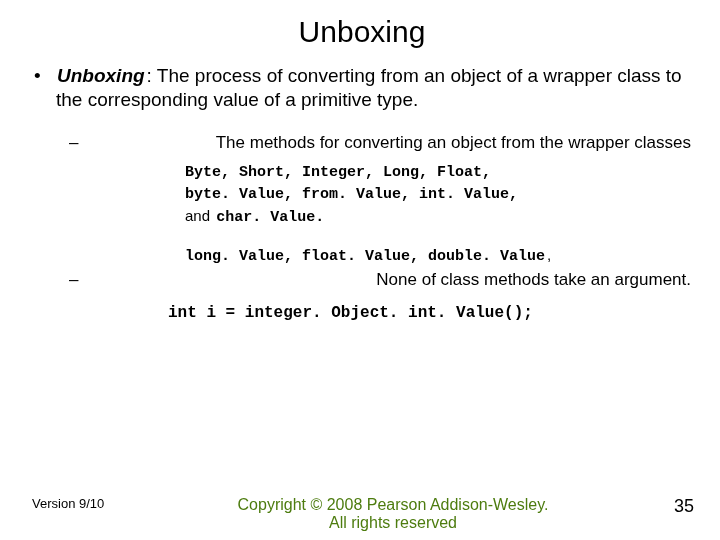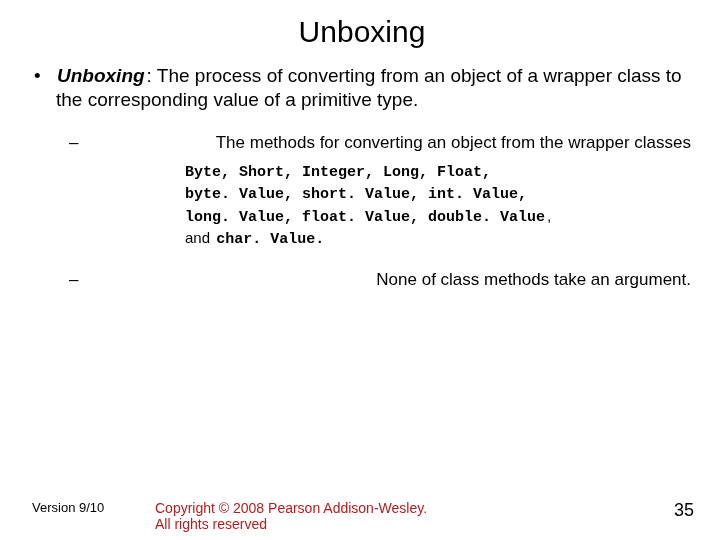--- a/index.html
+++ b/index.html
@@ -60,23 +60,24 @@
     bottom: 8px;
     left: 0;
     width: 720px;
     padding: 0 28px;
     display: flex;
     align-items: flex-start;
     justify-content: space-between;
     font-size: 13px;
   }
   .footer .center {
-    color: #b91c1c;
+    color: #4d7c0f;
+    text-align: center;
     flex: 1;
-    font-size: 14px;
+    font-size: 16px;
   }
   .footer .left { width: 120px; }
   .footer .right { width: 60px; text-align: right; font-size: 18px; }
 </style>
 </head>
 <body>
 
 <h1 class="title">Unboxing</h1>
 
 <div class="bullet-l1">
@@ -90,34 +91,35 @@
 
   <div class="bullet-l2">
     <div class="dash">–</div>
     <div class="body">The methods for converting an object from the wrapper classes</div>
   </div>
   <div class="inset">
     <span class="code">Byte, Short, Integer, Long, Float,</span>
   </div>
 
   <div class="inset">
-    <span class="code">byte. Value, short. Value, int. Value,</span>
+    <span class="code">byte. Value, from. Value, int. Value,</span>
+  </div>
+  <div class="inset" style="margin-bottom:18px;">
+    <span>and </span><span class="code">char. Value.</span>
   </div>
   <div class="inset">
     <span class="code">long. Value, float. Value, double. Value</span><span>,</span>
-  </div>
-  <div class="inset" style="margin-bottom:18px;">
-    <span>and </span><span class="code">char. Value.</span>
   </div>
 
   <div class="bullet-l2">
     <div class="dash">–</div>
     <div class="body">None of class methods take an argument.</div>
   </div>
 
+  <div class="code-line">int i = integer. Object. int. Value();</div>
 
 </div>
 
 <div class="footer">
   <div class="left">Version 9/10</div>
   <div class="center">
     <span>Copyright © 2008 Pearson Addison-Wesley.</span><br>
     <span>All rights reserved</span>
   </div>
   <div class="right">35</div>

